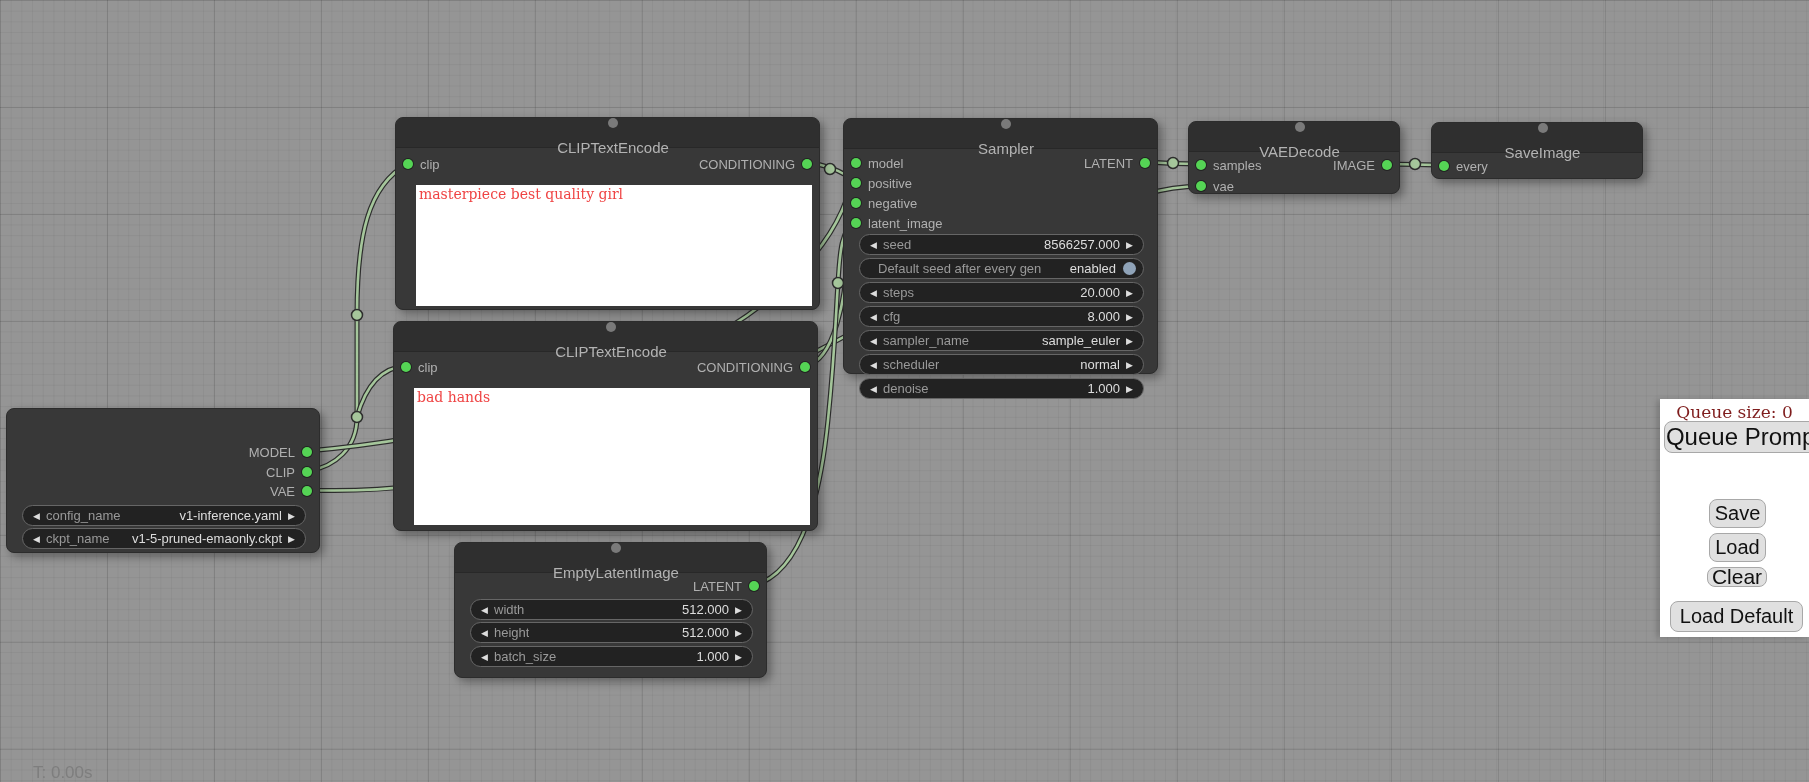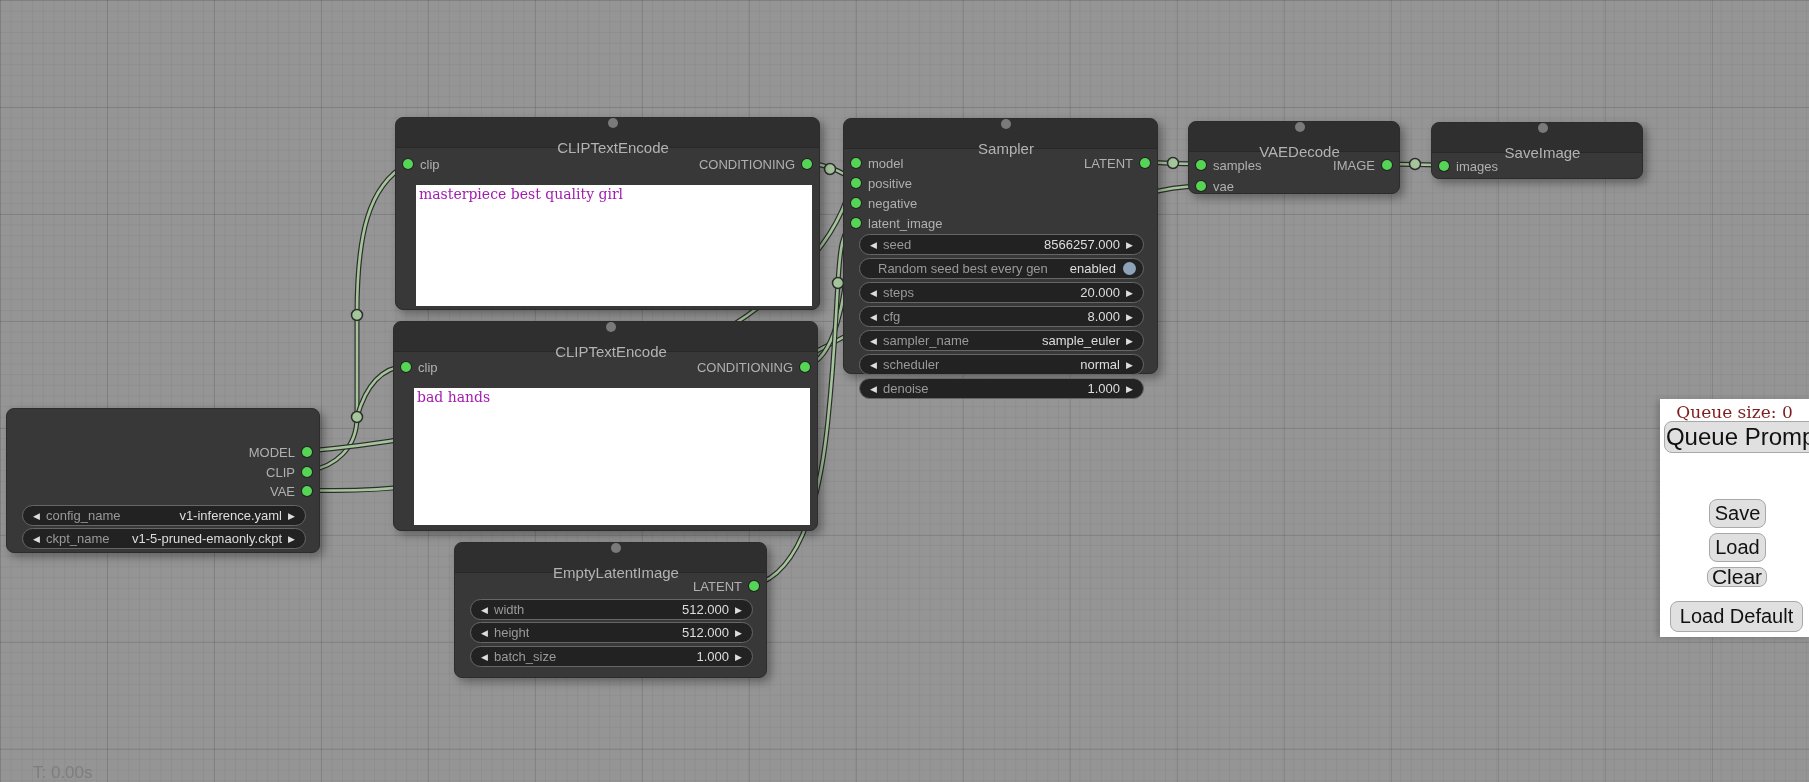--- a/index.html
+++ b/index.html
@@ -32,21 +32,21 @@
   .sdot{width:10px;height:10px;border-radius:50%;background:#55d455;
     box-shadow:0 0 0 1px rgba(0,0,0,0.4);flex:0 0 auto;}
   .widget{position:absolute;left:15px;right:13px;height:21px;background:#222;
     border:1px solid #666;border-radius:11px;display:flex;align-items:center;
     font-size:13px;color:#999;padding:0 7px;box-sizing:border-box;white-space:nowrap;}
   .warr{color:#ddd;font-size:9px;width:13px;text-align:center;flex:0 0 auto;cursor:pointer;}
   .wname{margin-left:3px;overflow:hidden;}
   .wvalue{margin-left:auto;color:#ddd;margin-right:3px;}
   .widget.toggle .wname{margin-left:11px;}
   .tknob{width:13px;height:13px;border-radius:50%;background:#8fa3b8;flex:0 0 auto;margin-left:4px;}
-  .txt{position:absolute;background:#fff;color:#a21caf;border:none;resize:none;outline:none;
+  .txt{position:absolute;background:#fff;color:#ef4444;border:none;resize:none;outline:none;
     font-family:"DejaVu Serif","Liberation Serif",serif;font-size:14px;padding:1px 3px;
     box-sizing:border-box;overflow:hidden;}
 
   .qpanel{position:absolute;left:1660px;top:399px;width:149px;height:238px;z-index:3;
     background:#fff;box-shadow:-3px 1px 6px rgba(0,0,0,0.18);}
   .qsize{position:absolute;top:3px;left:0;right:0;text-align:center;color:#7f1d1d;
     font-family:"DejaVu Serif","Liberation Serif",serif;font-size:17px;}
   .qbtn{position:absolute;background:#e0e0e0;border:1px solid #a8a8a8;border-radius:8px;
     color:#111;font-family:"Liberation Sans","DejaVu Sans",sans-serif;cursor:pointer;
     padding:0;display:flex;align-items:center;justify-content:center;box-sizing:border-box;}
@@ -205,21 +205,21 @@
       <span class="sdot"></span>
       <span>LATENT</span>
     </div>
     <div class="widget" style="top:115px;">
       <span class="warr">◀</span>
       <span class="wname">seed</span>
       <span class="wvalue">8566257.000</span>
       <span class="warr">▶</span>
     </div>
     <div class="widget toggle" style="top:139px;">
-      <span class="wname">Random seed best every gen</span>
+      <span class="wname">Default seed after every gen</span>
       <span class="wvalue">enabled</span>
       <span class="tknob"></span>
     </div>
     <div class="widget" style="top:163px;">
       <span class="warr">◀</span>
       <span class="wname">steps</span>
       <span class="wvalue">20.000</span>
       <span class="warr">▶</span>
     </div>
     <div class="widget" style="top:187px;">
@@ -267,21 +267,21 @@
     </div>
   </div>
 
   <div class="node" style="left:1431px;top:122px;width:212px;height:57px;">
     <div class="ntitle">
       <span class="tdot"></span>
       <span>SaveImage</span>
     </div>
     <div class="slot in" style="top:36px;">
       <span class="sdot"></span>
-      <span>images</span>
+      <span>every</span>
     </div>
   </div>
 
   <div class="qpanel">
     <div class="qsize">Queue size: 0</div>
     <button class="qbtn qprompt">Queue Prompt</button>
     <button class="qbtn qsave">Save</button>
     <button class="qbtn qload">Load</button>
     <button class="qbtn qclear">Clear</button>
     <button class="qbtn qloaddef">Load Default</button>

